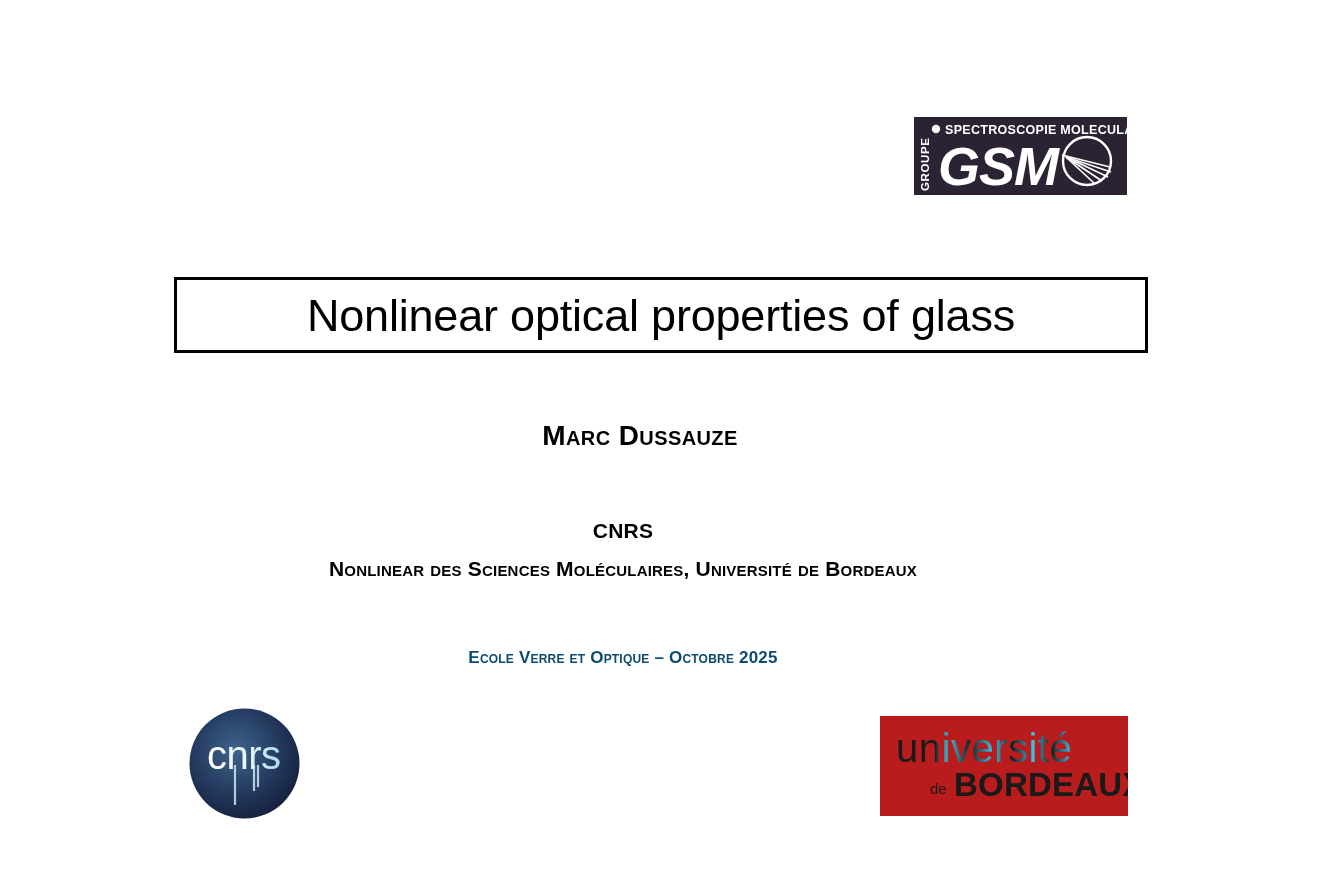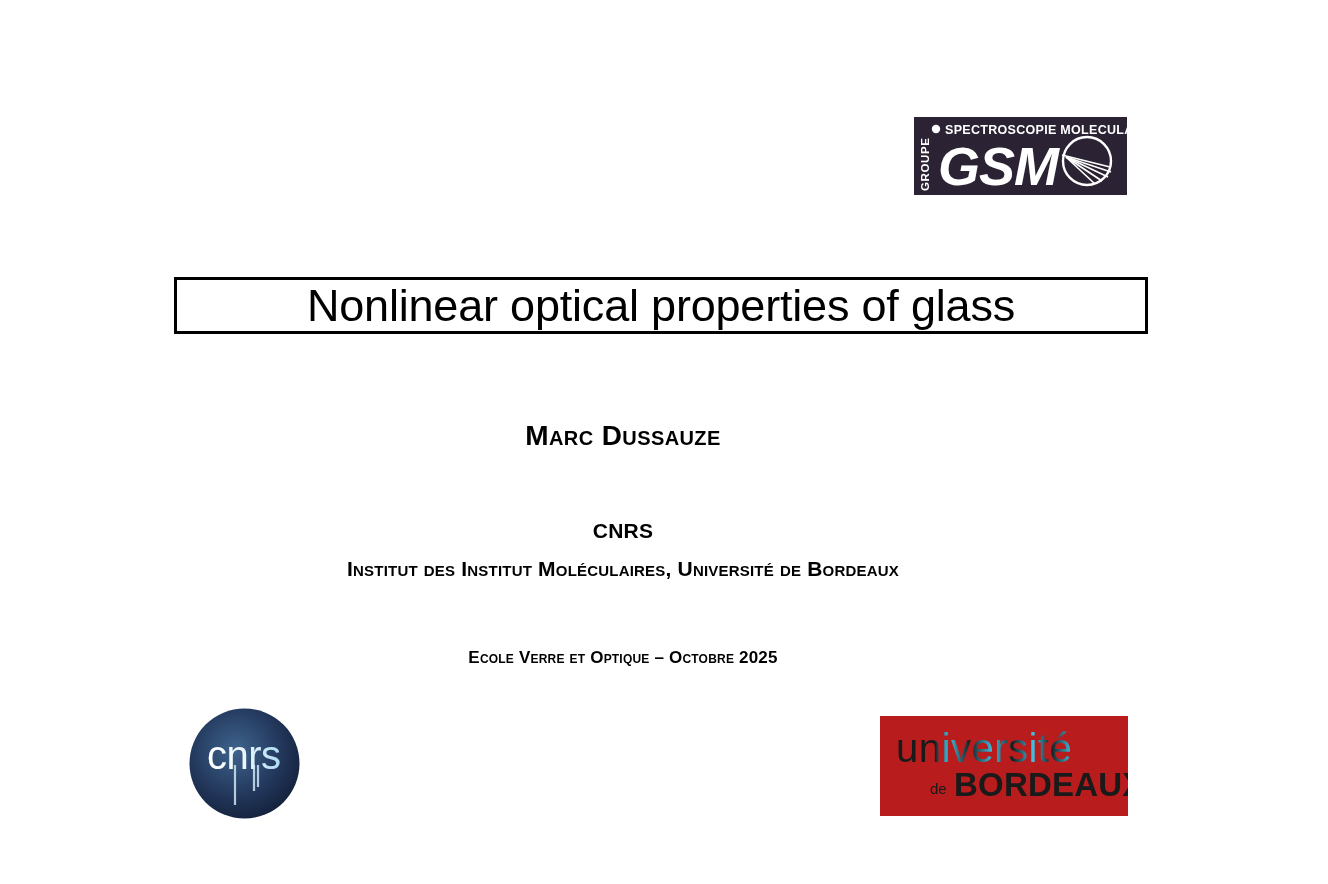--- a/index.html
+++ b/index.html
@@ -42,21 +42,21 @@
     height: 78px;
   }
   .gsm-logo svg { display: block; }
 
   
   .title-box {
     position: absolute;
     left: 174px;
     top: 277px;
     width: 974px;
-    height: 57px;
+    height: 76px;
     border: 3px solid #000000;
     box-sizing: border-box;
     display: flex;
     align-items: center;
     justify-content: center;
     background: #ffffff;
   }
   .title-text {
     font-family: "Liberation Sans", sans-serif;
     font-size: 45px;
@@ -67,20 +67,21 @@
     white-space: nowrap;
   }
 
   
   .author-block {
     position: absolute;
     left: 0;
     top: 420px;
     width: 1246px;
     text-align: center;
+    padding-left: 17px;
   }
   .author-name {
     font-family: "Liberation Sans", sans-serif;
     font-weight: bold;
     font-size: 28px;
     font-variant: small-caps;
     letter-spacing: 0.4px;
     line-height: 1.15;
     color: #000000;
   }
@@ -117,21 +118,21 @@
     top: 648px;
     width: 1246px;
     text-align: center;
   }
   .event-text {
     font-family: "Liberation Sans", sans-serif;
     font-weight: bold;
     font-size: 17px;
     font-variant: small-caps;
     letter-spacing: 0.2px;
-    color: #000000;
+    color: #0c4a6e;
   }
 
   
   .cnrs-logo {
     position: absolute;
     left: 188px;
     top: 707px;
     width: 113px;
     height: 113px;
   }
@@ -179,21 +180,21 @@
   <div class="title-box">
     <div class="title-text">Nonlinear optical properties of glass</div>
   </div>
 
   <div class="author-block">
     <div class="author-name">Marc Dussauze</div>
   </div>
 
   <div class="affiliation-block">
     <div class="affil-org">CNRS</div>
-    <div class="affil-lab">Institut des Institut Moléculaires, Université de Bordeaux</div>
+    <div class="affil-lab">Nonlinear des Sciences Moléculaires, Université de Bordeaux</div>
   </div>
 
   <div class="event-block">
     <div class="event-text">Ecole Verre et Optique – Octobre 2025</div>
   </div>
 
   <div class="cnrs-logo">
     <svg width="113" height="113" viewBox="0 0 113 113" xmlns="http://www.w3.org/2000/svg" aria-hidden="true">
       <defs>
         <radialGradient id="cnrsGrad" cx="42%" cy="38%" r="72%">

